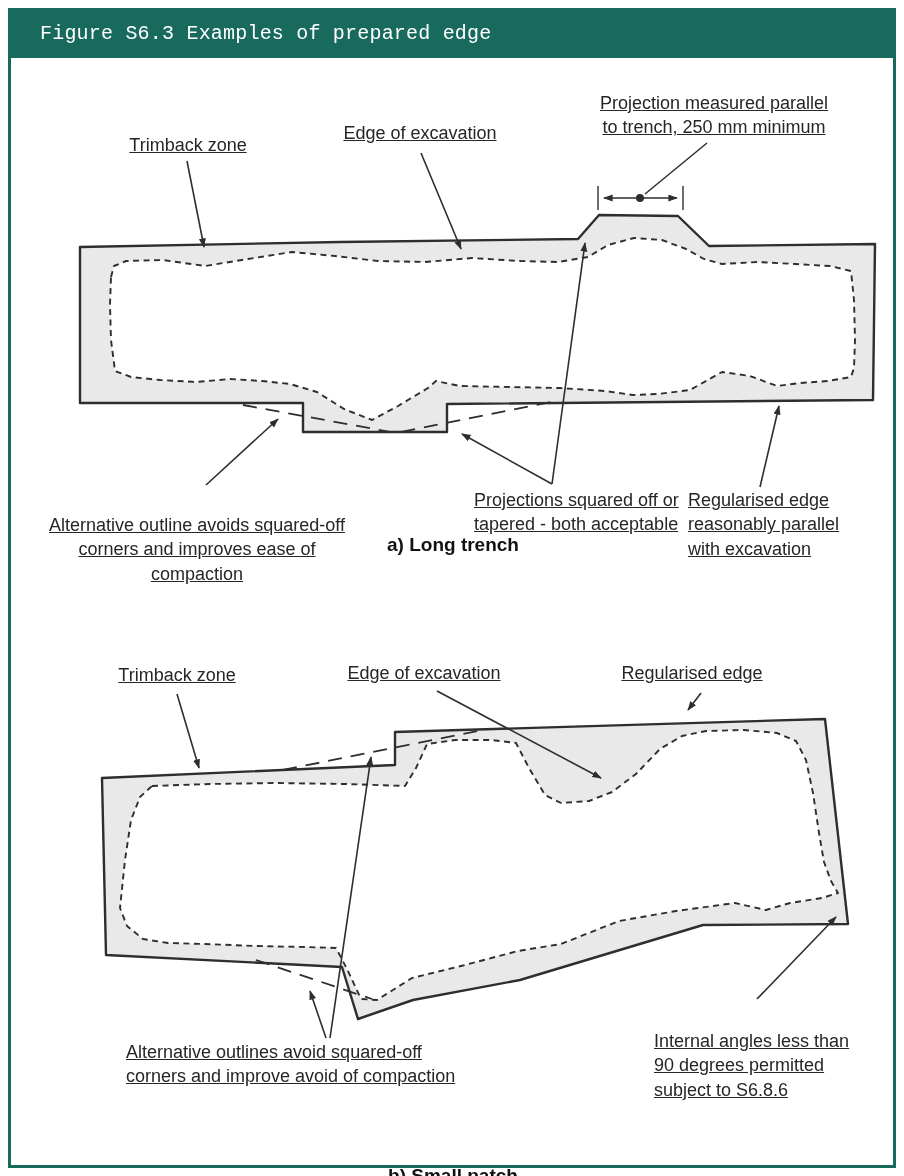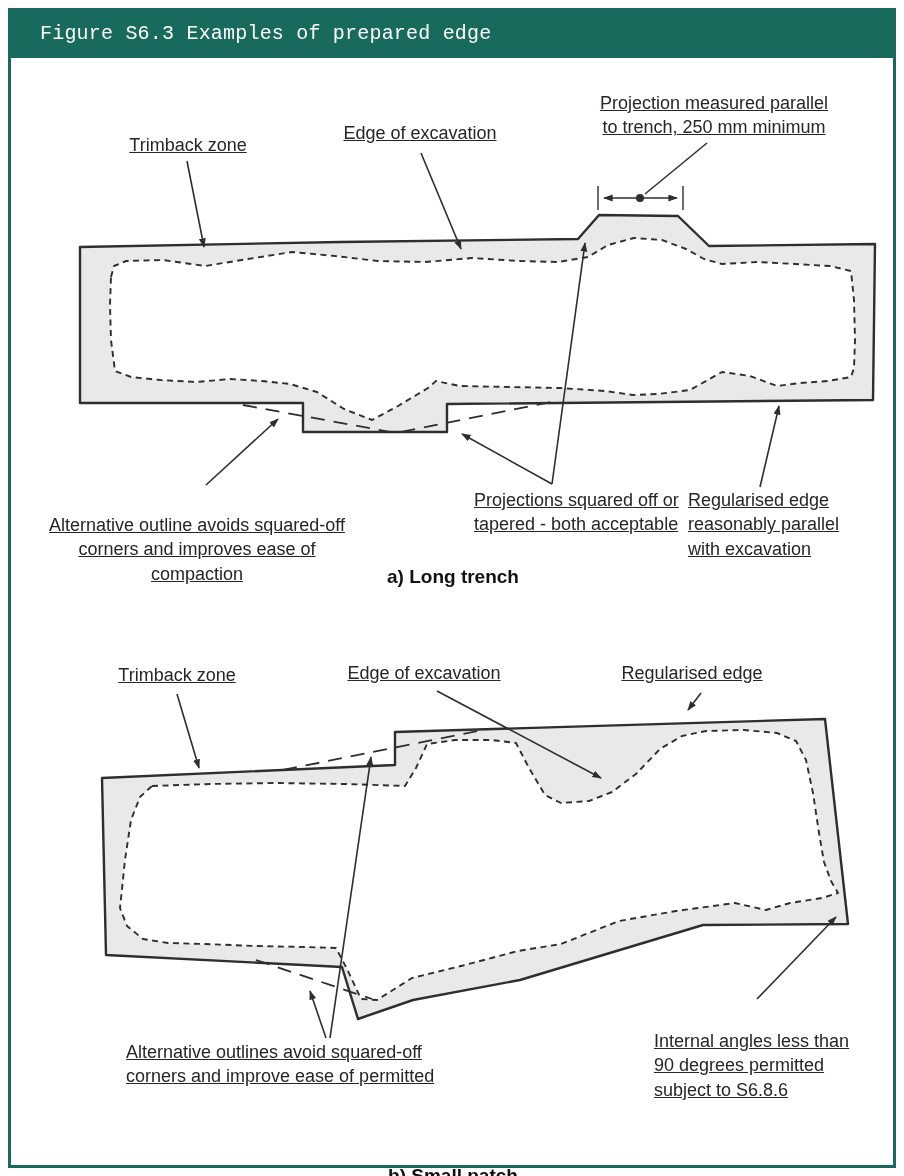--- a/index.html
+++ b/index.html
@@ -66,23 +66,23 @@
 <div class="lbl ctr" style="left:330px;top:121px;width:180px;">Edge of excavation</div>
 <div class="lbl ctr" style="left:564px;top:91px;width:300px;">Projection measured parallel
 to trench, 250 mm minimum</div>
 <div class="lbl" style="left:37px;top:513px;width:320px;text-align:center;">Alternative outline avoids squared-off
 corners and improves ease of compaction</div>
 <div class="lbl" style="left:430px;top:488px;width:240px;margin-left:44px;">Projections squared off or
 tapered - both acceptable</div>
 <div class="lbl" style="left:688px;top:488px;width:195px;">Regularised edge
 reasonably parallel
 with excavation</div>
-<div class="cap" style="left:353px;top:566px;width:200px;">a) Long trench</div>
+<div class="cap" style="left:353px;top:534px;width:200px;">a) Long trench</div>
 
 <div class="lbl ctr" style="left:97px;top:663px;width:160px;">Trimback zone</div>
 <div class="lbl ctr" style="left:334px;top:661px;width:180px;">Edge of excavation</div>
 <div class="lbl ctr" style="left:602px;top:661px;width:180px;">Regularised edge</div>
 <div class="lbl" style="left:126px;top:1040px;width:340px;">Alternative outlines avoid squared-off
-corners and improve ease of permitted</div>
+corners and improve avoid of compaction</div>
 <div class="lbl" style="left:654px;top:1000px;width:230px;margin-top:29px;">Internal angles less than
 90 degrees permitted
 subject to S6.8.6</div>
 <div class="cap" style="left:353px;top:1121px;width:200px;margin-top:44px;">b) Small patch</div>
 
 </body></html>

